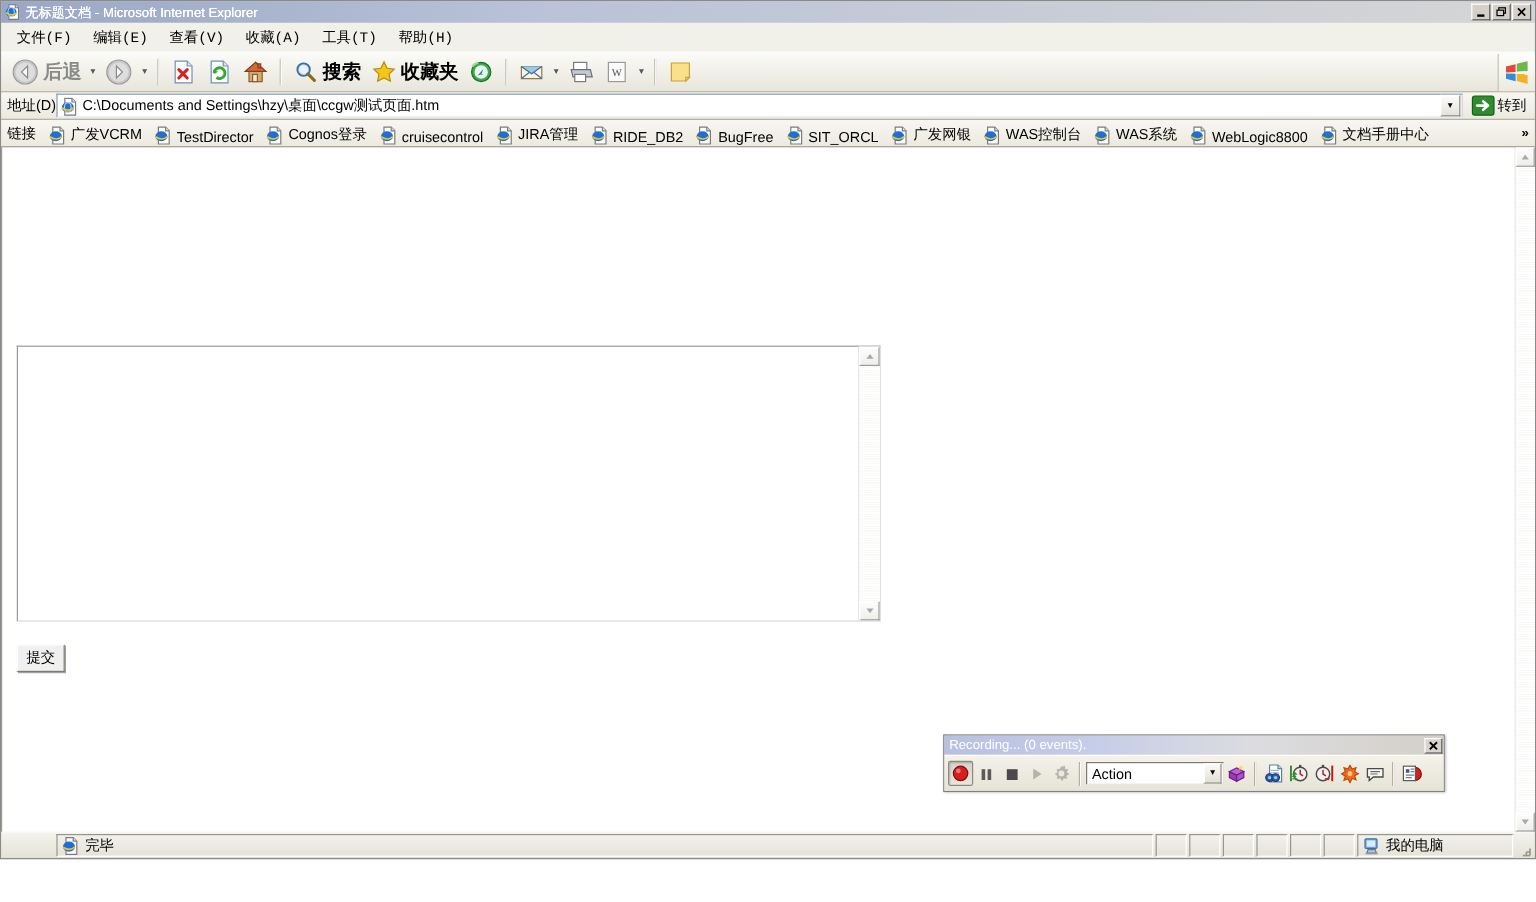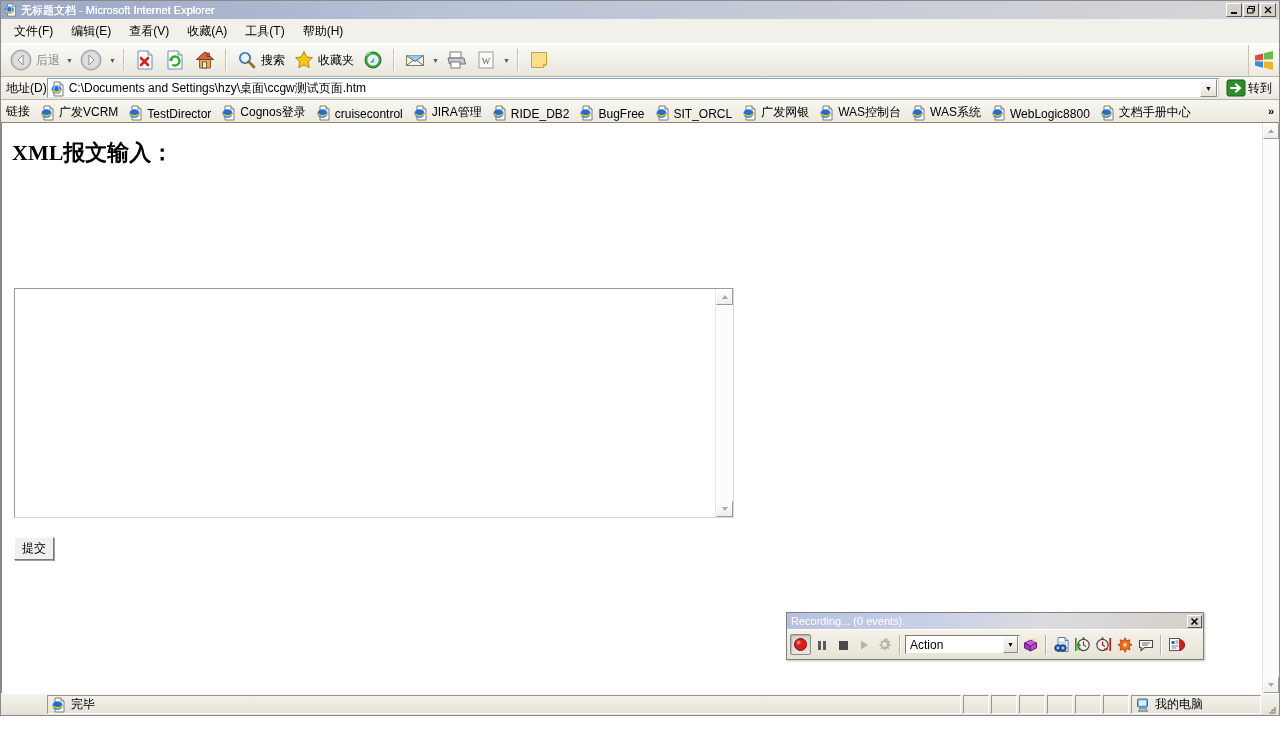--- a/index.html
+++ b/index.html
@@ -52,39 +52,39 @@
     border-bottom:1px solid #ffffff;
     display:flex;align-items:center;
     padding-left:4px;
     box-sizing:border-box;
     position:relative;
   }
   .menubar:after{
     content:"";position:absolute;left:0;right:0;bottom:0;height:0;
   }
   .menu-item{
-    padding:3px 9px;font-size:12px;color:#000;white-space:nowrap;cursor:default;
+    padding:3px 9px;font-size:12px;color:#000;white-space:nowrap;cursor:default;font-family:Liberation Mono, monospace;
   }
   .menu-wrap{display:flex;align-items:center;}
   .menubar-fill{flex:1 1 auto;height:100%;}
 
   
   .toolbar{
     height:33px;flex:0 0 33px;
     background:linear-gradient(to bottom,#fbfbf8 0%,#f2f1ea 45%,#e8e6db 100%);
     border-bottom:1px solid #b6b2a4;
     display:flex;align-items:center;
     box-sizing:border-box;
     padding-left:4px;
   }
   .tb-btn{
     display:flex;align-items:center;height:28px;padding:0 3px;
     border:1px solid transparent;border-radius:2px;cursor:default;
   }
-  .tb-label{font-size:12px;color:#8a8a8a;margin-left:3px;white-space:nowrap;}
+  .tb-label{font-size:16px;color:#8a8a8a;margin-left:3px;white-space:nowrap;font-weight:bold;}
   .tb-label.dark{color:#000;}
   .tb-arrow{
     width:11px;height:24px;display:flex;align-items:center;justify-content:center;
     font-size:7px;color:#55585c;
   }
   .tb-sep{width:1px;height:22px;background:#c8c4b4;margin:0 5px;border-right:1px solid #fff;}
   .tb-right{margin-left:auto;display:flex;align-items:center;height:33px;}
   .ie-logo-box{
     width:30px;height:31px;background:linear-gradient(to bottom,#fdfdfb,#eceadf);
     border-left:1px solid #c8c4b4;
@@ -660,21 +660,20 @@
       </span>
       <span class="link-text">文档手册中心</span>
     </span>
 
     <span class="links-chev">»</span>
   </div>
 
   <div class="content-wrap">
     <div class="page">
 
-      <div class="page-h3">XML报文输入：</div>
 
       <div class="xml-textarea">
         <div class="ta-inner"></div>
         <div class="ta-scroll">
           <div class="sb-btn">
             <span class="sb-tri up"></span>
           </div>
           <div class="sb-btn">
             <span class="sb-tri down"></span>
           </div>

